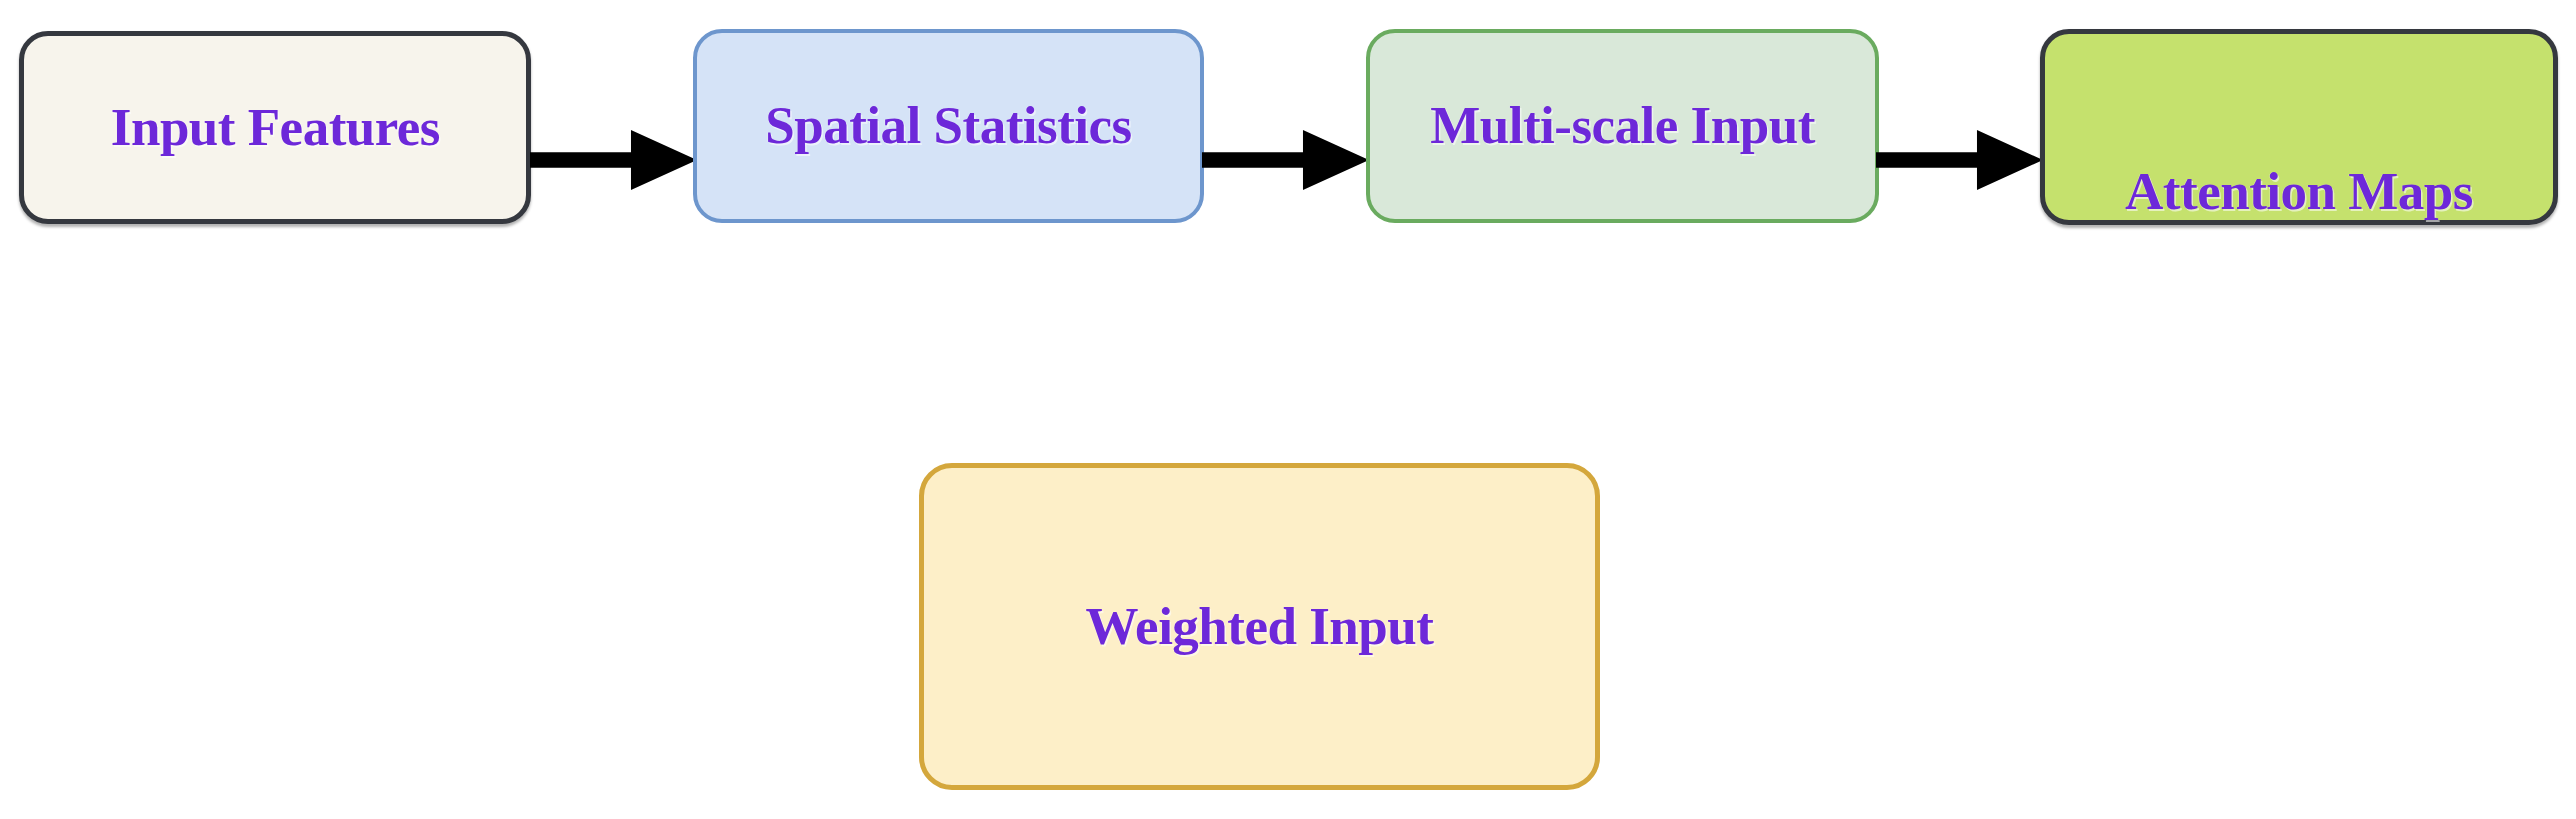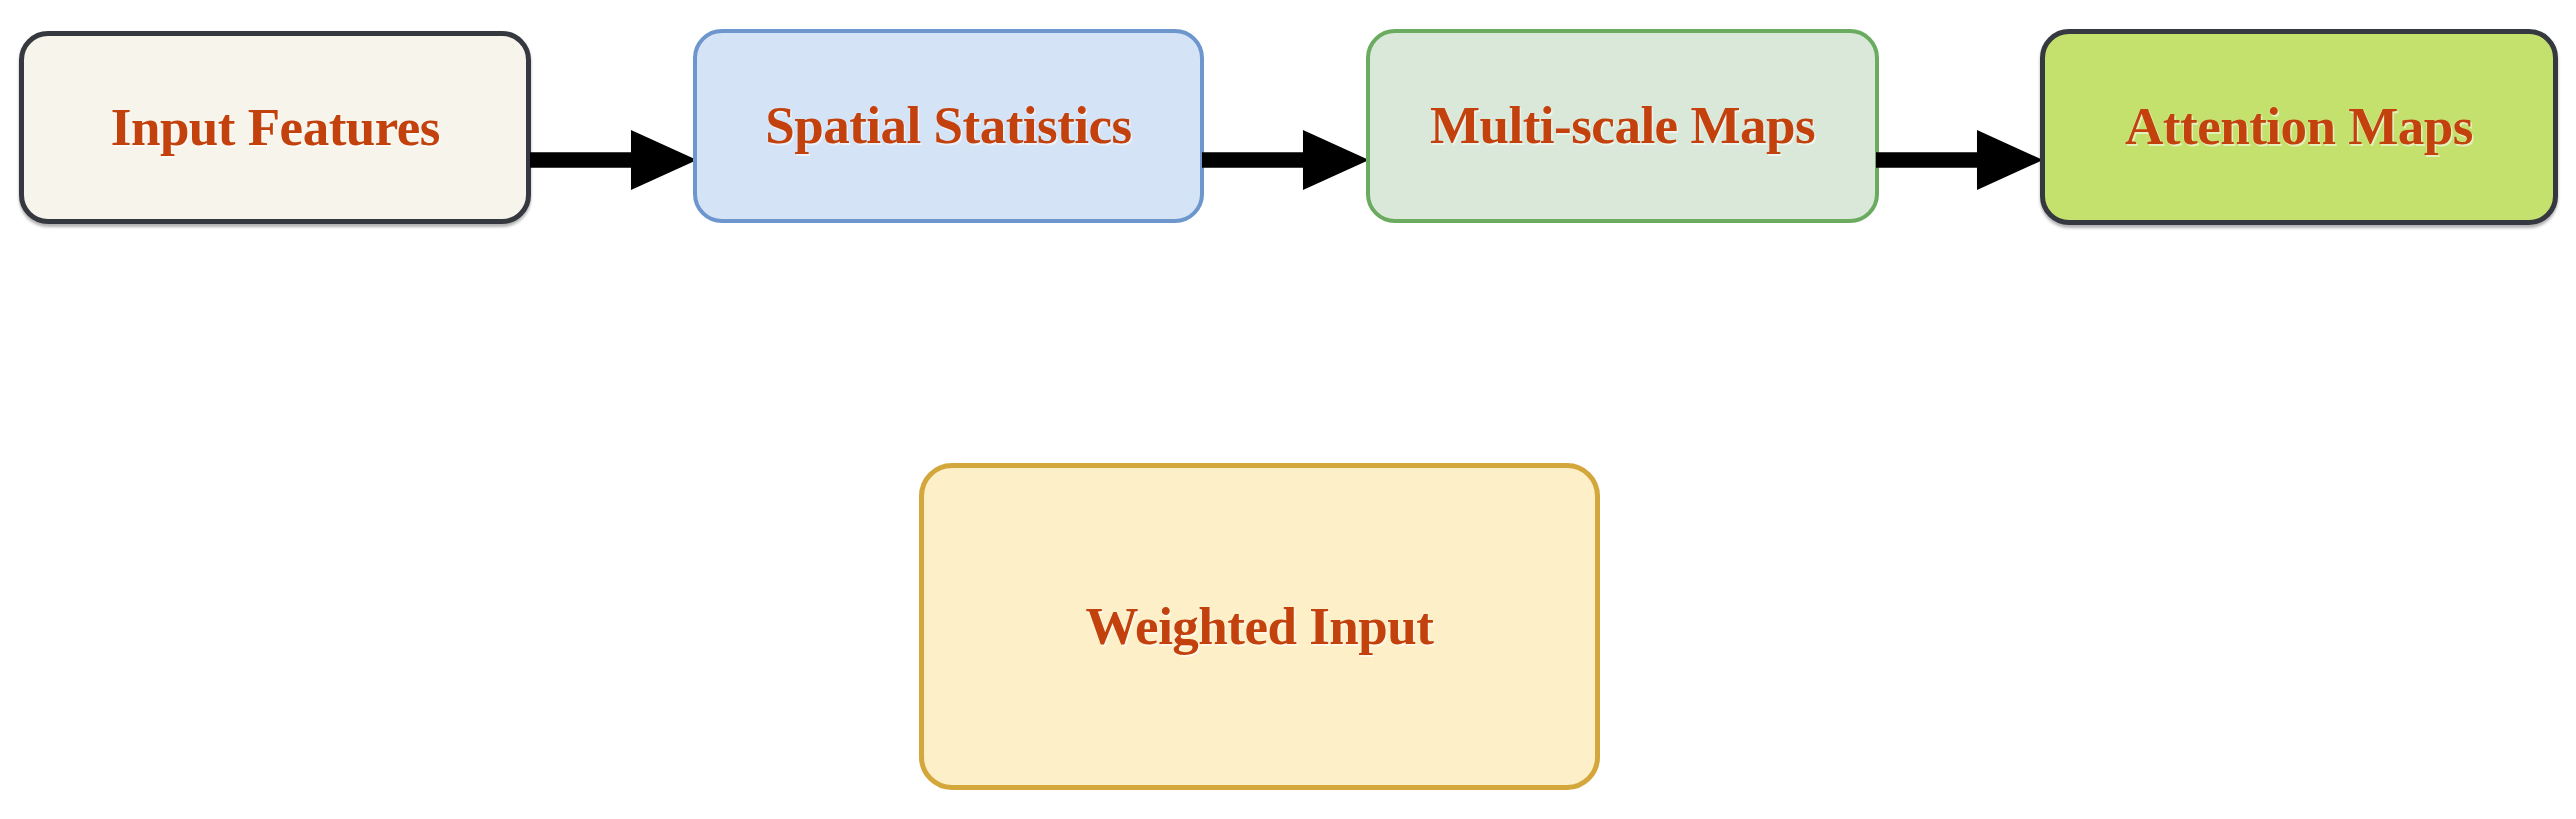--- a/index.html
+++ b/index.html
@@ -25,21 +25,21 @@
     box-sizing: border-box;
     display: flex;
     align-items: center;
     justify-content: center;
     border-radius: 29px;
     border-style: solid;
   }
   .node .node-label {
     font-family: "Liberation Serif", serif;
     font-weight: bold;
-    color: #c2410c;
+    color: #6d28d9;
     text-align: center;
     line-height: 1.05;
     letter-spacing: -0.5px;
     white-space: nowrap;
     text-shadow:
        1.5px 1.5px 0 rgba(255,255,255,0.55),
       -0.5px -0.5px 0 rgba(255,255,255,0.35);
   }
 
   
@@ -74,20 +74,21 @@
   #node-multi-scale-conv .node-label { font-size: 53px; }
 
   
   #node-attention-maps {
     left: 2040px; top: 29px;
     width: 518px; height: 196px;
     background: #c5e16d;
     border-width: 5.8px;
     border-color: #35383f;
     box-shadow: 0 2.9px 2.9px rgba(0,0,0,0.30);
+    align-items: flex-end;
   }
   #node-attention-maps .node-label { font-size: 53px; }
 
   
   #node-weighted-output {
     left: 919px; top: 463px;
     width: 681px; height: 327px;
     background: #fdefc8;
     border-width: 5.8px;
     border-color: #d4a73c;
@@ -125,21 +126,21 @@
     <span class="node-label">Spatial Statistics</span>
   </div>
 
   <div class="arrow" id="arrow-2">
     <svg viewBox="0 0 172 130" preserveAspectRatio="none">
       <path d="M 0 57 L 104 57 L 104 34 L 172 65 L 104 96 L 104 73 L 0 73 Z" fill="#000000"></path>
     </svg>
   </div>
 
   <div class="node" id="node-multi-scale-conv">
-    <span class="node-label">Multi-scale Maps</span>
+    <span class="node-label">Multi-scale Input</span>
   </div>
 
   <div class="arrow" id="arrow-3">
     <svg viewBox="0 0 172 130" preserveAspectRatio="none">
       <path d="M 0 57 L 104 57 L 104 34 L 172 65 L 104 96 L 104 73 L 0 73 Z" fill="#000000"></path>
     </svg>
   </div>
 
   <div class="node" id="node-attention-maps">
     <span class="node-label">Attention Maps</span>

